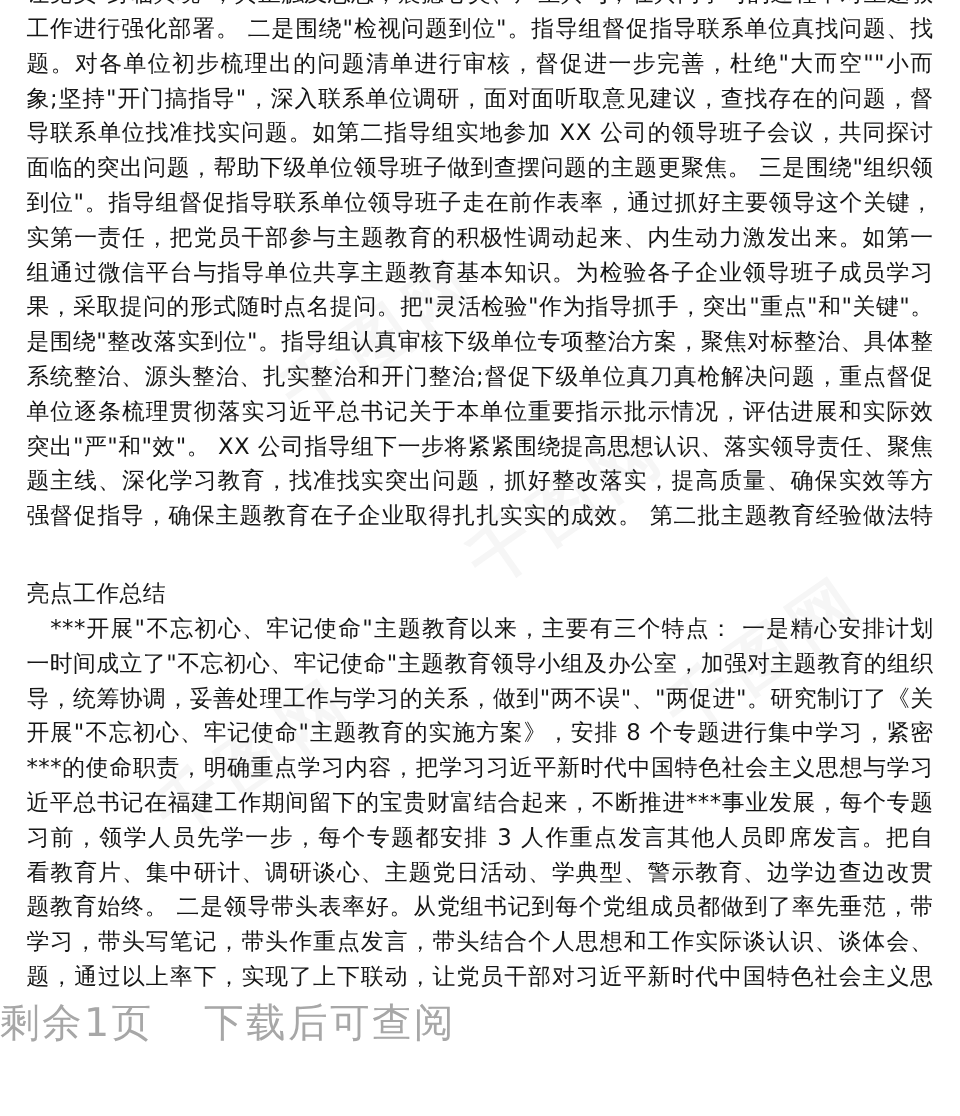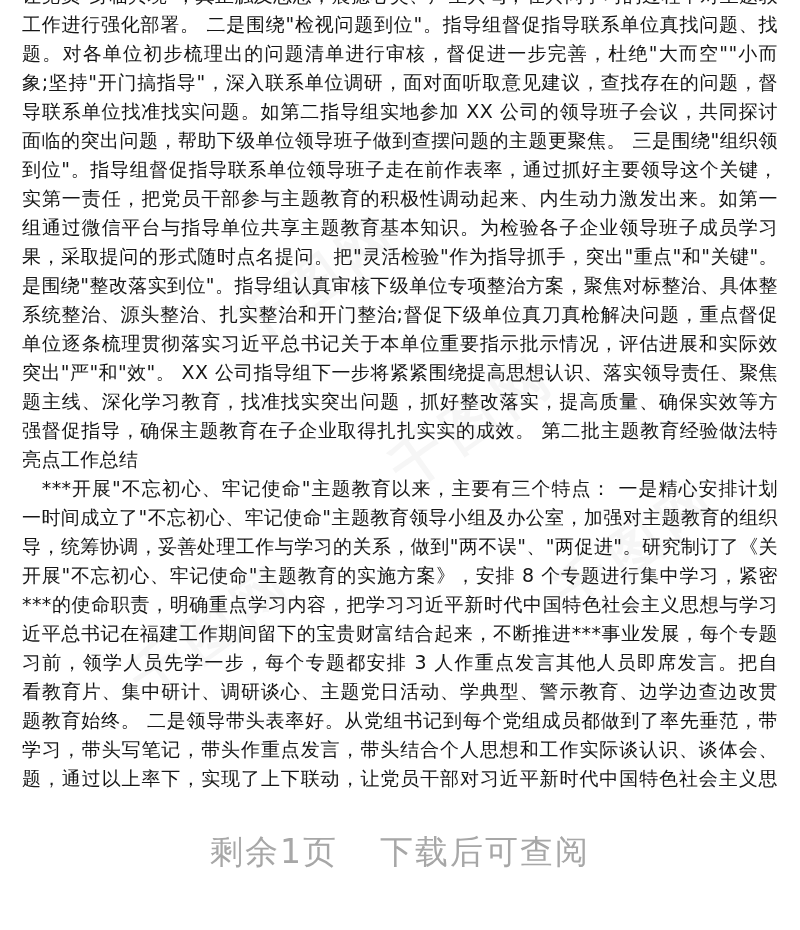--- a/index.html
+++ b/index.html
@@ -44,28 +44,29 @@
   .line {
     height: 29px;
     overflow: hidden;
     text-align: justify;
     text-align-last: justify;
     text-justify: inter-character;
     white-space: normal;
   }
   .line.short {
     text-align-last: left;
+    margin-top: 36px;
   }
   
   .footer-watermark {
     position: absolute;
     top: 830px;
     left: 0;
     width: 100%;
-    text-align: center;
+    text-align: left;
     font-size: 33px;
     color: #a7a7a7;
     letter-spacing: 2px;
     white-space: nowrap;
   }
   .footer-gap {
     display: inline-block;
     width: 42px;
   }
 </style>

